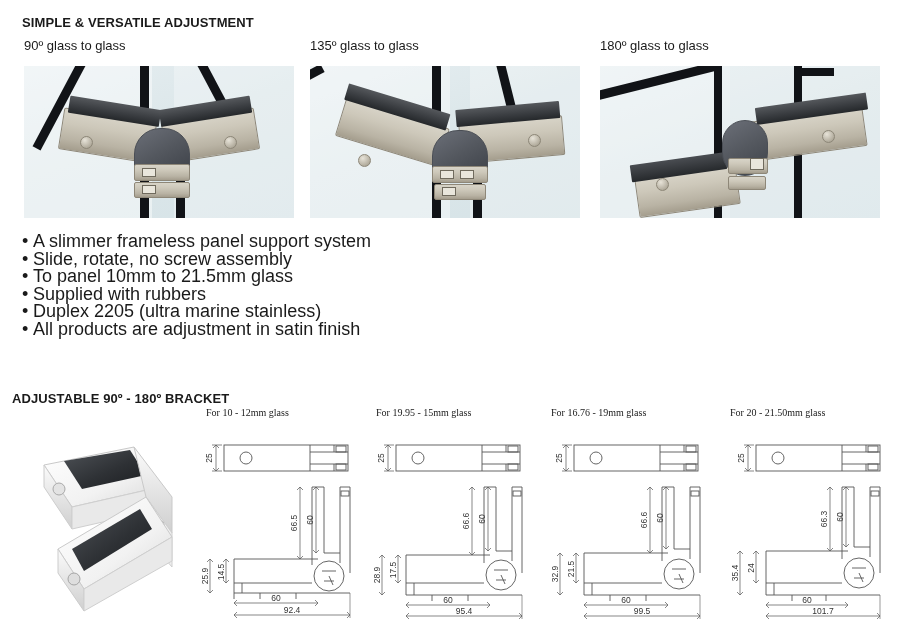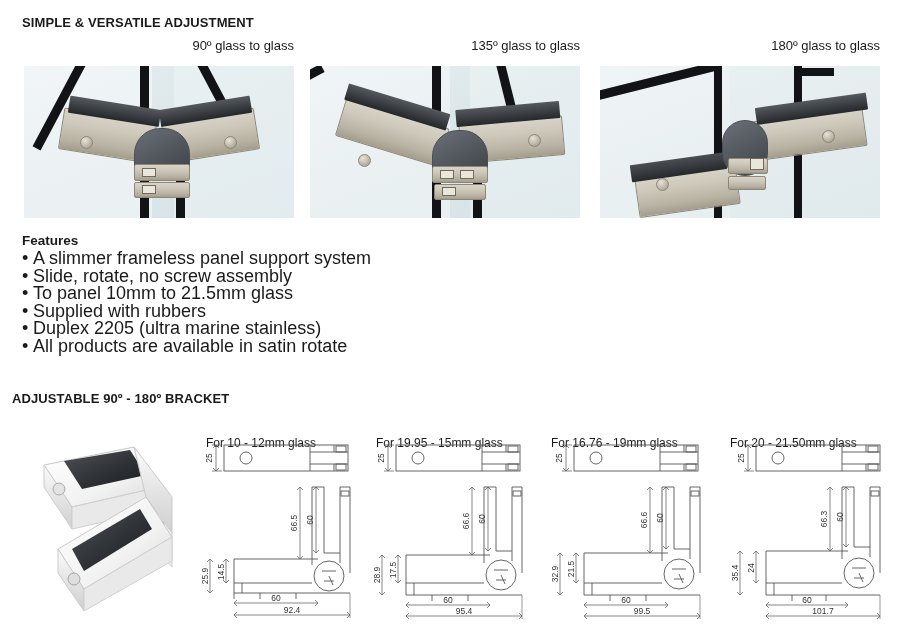--- a/index.html
+++ b/index.html
@@ -25,21 +25,21 @@
     white-space: nowrap;
   }
   #title-adjustment { left: 22px; top: 15px; }
   #title-bracket    { left: 12px; top: 391px; }
 
   
   .photo-caption {
     position: absolute;
     top: 38px;
     font-size: 13px;
-    text-align: right;
+    text-align: left;
     white-space: nowrap;
   }
   .photo {
     position: absolute;
     top: 66px;
     height: 152px;
     overflow: hidden;
     background: linear-gradient(160deg,#e6eef1 0%, #dce7ea 45%, #d6e3e7 100%);
   }
   .photo .glasspane {
@@ -92,23 +92,24 @@
     white-space: nowrap;
   }
   .feature-item .bullet { display:inline-block; width: 11px; }
 
   
   #render-3d { position: absolute; left: 26px; top: 437px; width: 170px; height: 180px; }
 
   
   .draw-caption {
     position: absolute;
-    top: 436px;
-    font-size: 12px;
+    top: 407px;
+    font-size: 10px;
     white-space: nowrap;
+    font-family: Liberation Serif, serif;
   }
   .drawing { position: absolute; top: 433px; width: 176px; height: 190px; }
   .drawing svg { display: block; }
 </style>
 </head>
 <body>
 
 <div class="section-title" id="title-adjustment">SIMPLE &amp; VERSATILE ADJUSTMENT</div>
 
 <div class="section-title" id="title-bracket">ADJUSTABLE 90º - 180º BRACKET</div>
@@ -204,38 +205,37 @@
        transform: rotate(-8deg); transform-origin:0 50%;"></div>
   <div class="screw" style="left:222px; top:64px; width:13px; height:13px;"></div>
 
   <div class="hub" style="left:122px; top:54px; width:46px; height:56px; border-radius:24px;"></div>
   <div class="arm" style="left:128px; top:92px; width:40px; height:16px; border-radius:2px;"></div>
   <div class="slot" style="left:150px; top:92px; width:14px; height:12px;"></div>
   <div class="arm" style="left:128px; top:110px; width:38px; height:14px; border-radius:2px;"></div>
 </div>
 
 <div id="features-block">
-  <div id="features-heading">Features</div>
   <div class="feature-item">
     <span class="bullet">•</span><span>A slimmer frameless panel support system</span>
   </div>
   <div class="feature-item">
     <span class="bullet">•</span><span>Slide, rotate, no screw assembly</span>
   </div>
   <div class="feature-item">
     <span class="bullet">•</span><span>To panel 10mm to 21.5mm glass</span>
   </div>
   <div class="feature-item">
     <span class="bullet">•</span><span>Supplied with rubbers</span>
   </div>
   <div class="feature-item">
     <span class="bullet">•</span><span>Duplex 2205 (ultra marine stainless)</span>
   </div>
   <div class="feature-item">
-    <span class="bullet">•</span><span>All products are available in satin rotate</span>
+    <span class="bullet">•</span><span>All products are adjustment in satin finish</span>
   </div>
 </div>
 
 <div id="render-3d">
   <svg width="170" height="180" viewBox="0 0 170 180">
     <defs>
       <linearGradient id="wgrad" x1="0" y1="0" x2="1" y2="1">
         <stop offset="0%" stop-color="#ffffff"></stop>
         <stop offset="60%" stop-color="#f2f2f2"></stop>
         <stop offset="100%" stop-color="#d8d8d8"></stop>

